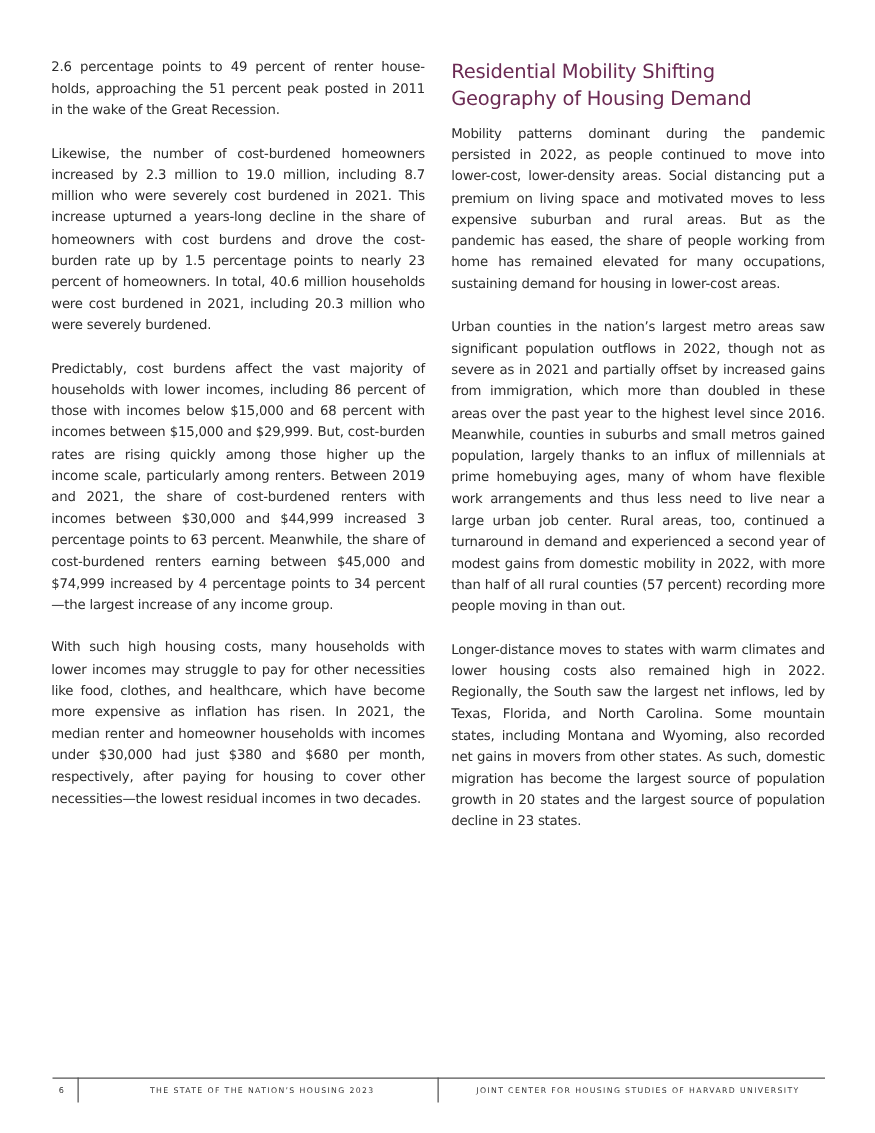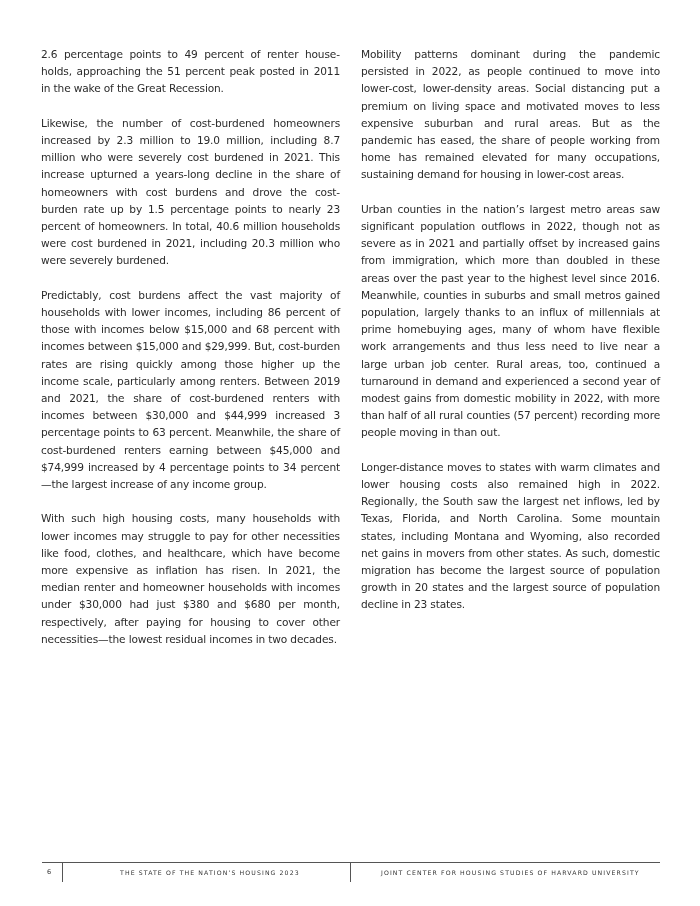--- a/index.html
+++ b/index.html
@@ -65,20 +65,21 @@
 <body>
 
 <div class="col left">
   <p>2.6 percentage points to 49 percent of renter house­holds, approaching the 51 percent peak posted in 2011 in the wake of the Great Recession.</p>
   <p>Likewise, the number of cost-burdened homeowners increased by 2.3 million to 19.0 million, including 8.7 million who were severely cost burdened in 2021. This increase upturned a years-long decline in the share of homeowners with cost burdens and drove the cost-burden rate up by 1.5 percentage points to nearly 23 percent of homeowners. In total, 40.6 million house­holds were cost burdened in 2021, including 20.3 million who were severely burdened.</p>
   <p>Predictably, cost burdens affect the vast majority of households with lower incomes, including 86 percent of those with incomes below $15,000 and 68 percent with incomes between $15,000 and $29,999. But, cost-burden rates are rising quickly among those higher up the income scale, particularly among renters. Between 2019 and 2021, the share of cost-burdened renters with incomes between $30,000 and $44,999 increased 3 percentage points to 63 percent. Meanwhile, the share of cost-burdened renters earning between $45,000 and $74,999 increased by 4 percentage points to 34 percent—the largest increase of any income group.</p>
   <p>With such high housing costs, many households with lower incomes may struggle to pay for other neces­sities like food, clothes, and healthcare, which have become more expensive as inflation has risen. In 2021, the median renter and homeowner households with incomes under $30,000 had just $380 and $680 per month, respectively, after paying for housing to cover other necessities—the lowest residual incomes in two decades.</p>
 </div>
 
 <div class="col right">
+  <h2 class="heading">Residential Mobility Shifting Geography of Housing Demand</h2>
   <p>Mobility patterns dominant during the pandemic persisted in 2022, as people continued to move into lower-cost, lower-density areas. Social distancing put a premium on living space and motivated moves to less expensive suburban and rural areas. But as the pandemic has eased, the share of people working from home has remained elevated for many occupations, sustaining demand for housing in lower-cost areas.</p>
   <p>Urban counties in the nation’s largest metro areas saw significant population outflows in 2022, though not as severe as in 2021 and partially offset by increased gains from immigration, which more than doubled in these areas over the past year to the highest level since 2016. Meanwhile, counties in suburbs and small metros gained population, largely thanks to an influx of millennials at prime homebuying ages, many of whom have flexible work arrangements and thus less need to live near a large urban job center. Rural areas, too, continued a turnaround in demand and experienced a second year of modest gains from domestic mobility in 2022, with more than half of all rural counties (57 percent) recording more people moving in than out.</p>
   <p>Longer-distance moves to states with warm climates and lower housing costs also remained high in 2022. Regionally, the South saw the largest net inflows, led by Texas, Florida, and North Carolina. Some moun­tain states, including Montana and Wyoming, also recorded net gains in movers from other states. As such, domestic migration has become the largest source of population growth in 20 states and the largest source of population decline in 23 states.</p>
 </div>
 
 <div>
   <div class="footer-line"></div>
   <div class="footer-vline" style="left:62px;"></div>
   <div class="footer-vline" style="left:350px;"></div>
   <span class="page-num">6</span>

